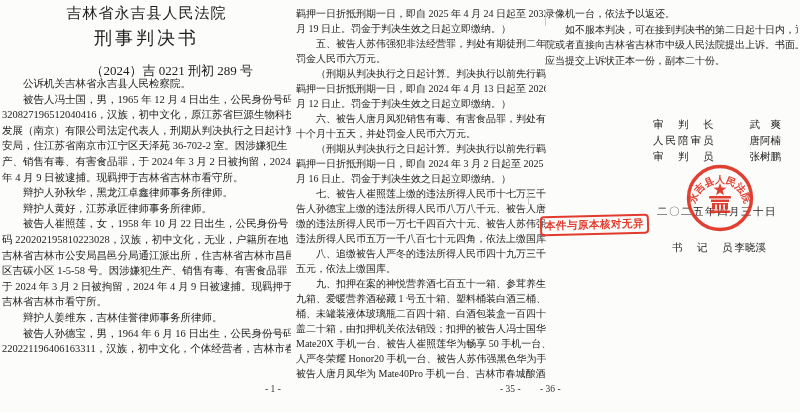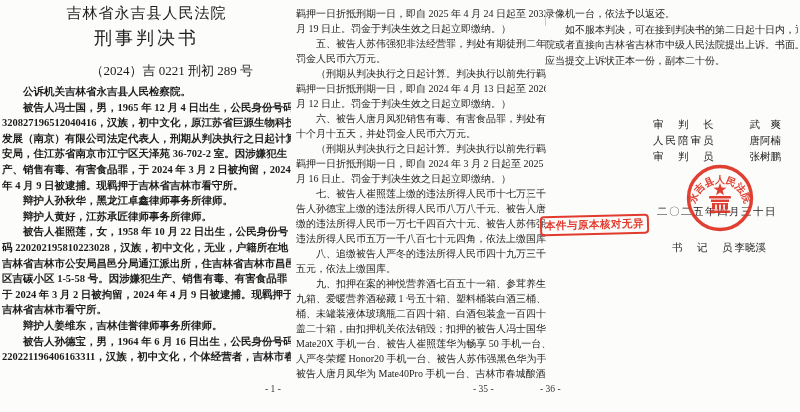--- a/index.html
+++ b/index.html
@@ -6,39 +6,39 @@
   .screen{position:relative;width:800px;height:412px;background:#fcfcfb;overflow:hidden;
           font-family:"Liberation Serif","DejaVu Serif",serif;color:#1c1c1c;}
   .page{position:absolute;top:0;height:412px;overflow:hidden;}
   #page-1{left:0;width:293px;}
   #page-35{left:296px;width:252px;}
   #page-36{left:545px;width:255px;}
   .court-name{margin-top:4px;text-align:center;font-size:15px;font-weight:normal;letter-spacing:1px;}
   .doc-title{margin-top:3px;text-align:center;font-size:18px;font-weight:normal;letter-spacing:3px;}
   .case-number{margin-top:12px;text-align:right;padding-right:40px;font-size:13px;}
   .body-text{position:absolute;left:2px;right:2px;}
-  #page-1 .body-text{top:84px;font-size:10.5px;line-height:15.6px;font-weight:bold;}
+  #page-1 .body-text{top:76px;font-size:10.5px;line-height:15.6px;}
   #page-35 .body-text{top:6px;left:0;font-size:10px;line-height:15px;}
   #page-36 .body-text{top:6px;left:0;font-size:10px;line-height:15.5px;}
   .line{white-space:nowrap;overflow:hidden;}
   .sig-block{position:absolute;left:108px;width:128px;top:117px;font-size:10.5px;}
   .sig-row{display:flex;justify-content:space-between;height:16px;line-height:16px;font-family:Liberation Mono, monospace;}
   .sig-role{letter-spacing:2px;white-space:nowrap;}
   .sig-name{white-space:nowrap;}
   .date-line{position:absolute;left:106px;width:132px;top:205px;font-size:10.5px;
              letter-spacing:1.5px;text-align:center;white-space:nowrap;}
   .clerk-row{position:absolute;left:108px;width:132px;top:241px;font-size:10.5px;
              display:flex;justify-content:center;white-space:nowrap;}
   .seal{position:absolute;left:140px;top:163px;width:70px;height:70px;opacity:.9;z-index:3;}
   .verify-stamp{position:absolute;left:540px;top:215px;z-index:4;
                 color:#e23b2e;border:2px solid #e23b2e;border-radius:4px;
                 padding:1px 3px;font-size:10.5px;font-weight:bold;letter-spacing:.5px;
                 transform:rotate(-1.5deg);background:rgba(255,255,255,.15);white-space:nowrap;}
   .page-number{position:absolute;top:384px;font-size:9.5px;color:#333;white-space:nowrap;}
-  #pn-1{left:265px;} #pn-35{left:473px;} #pn-36{left:540px;}
+  #pn-1{left:265px;} #pn-35{left:500px;} #pn-36{left:540px;}
   .artifact{position:absolute;width:1px;background:#c9c9c9;}
   #artifact-1{left:545px;top:10px;height:16px;}
   #artifact-2{left:528px;top:190px;height:15px;}
 </style>
 </head>
 <body>
 
 <div class="screen">
 
   <div class="page" id="page-1">

